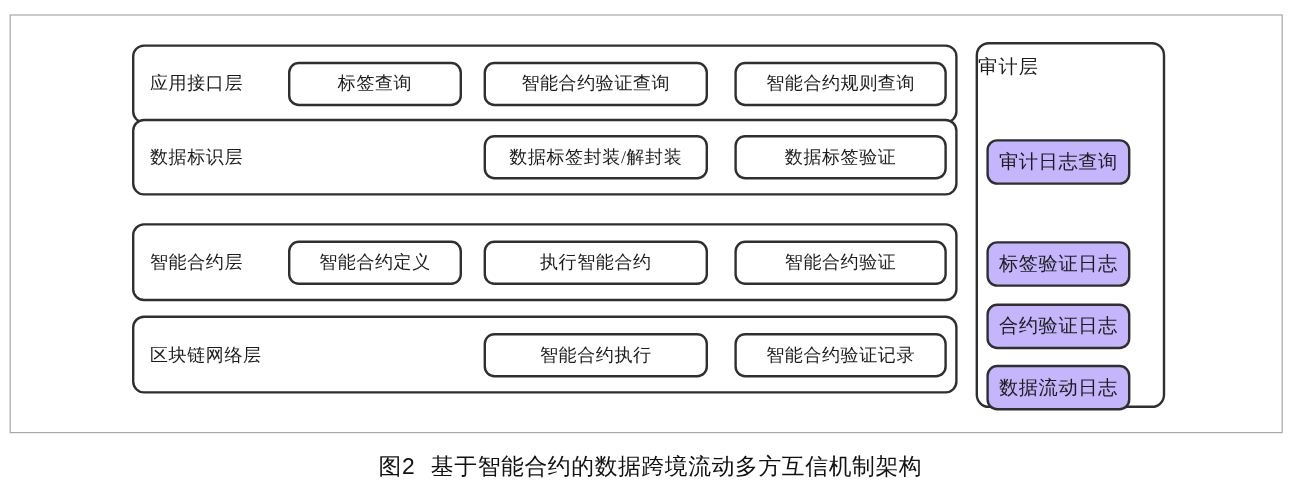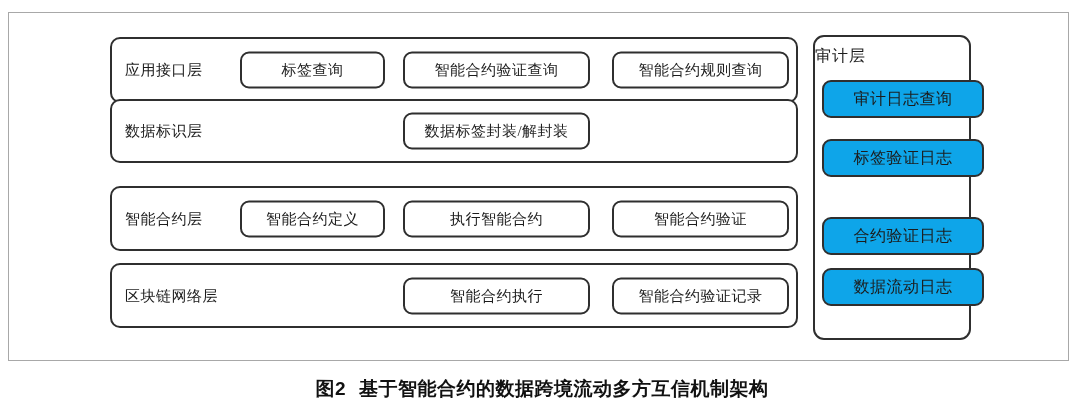--- a/index.html
+++ b/index.html
@@ -86,49 +86,50 @@
     top: 9px;
     left: 0;
     right: 0;
     text-align: left;
     font-size: 16px;
     letter-spacing: 1px;
   }
   .audit-node {
     position: absolute;
     left: 7px;
-    width: 162px;
+    width: 120px;
     height: 38px;
     border: 2px solid #2f2f2f;
     border-radius: 9px;
-    background: #0ea5e9;
+    background: #c4b5fd;
     box-sizing: border-box;
     display: flex;
     align-items: center;
     justify-content: center;
     font-size: 16px;
     letter-spacing: 0.5px;
     white-space: nowrap;
+    margin-top: 36px;
   }
   .a1 { top: 43px; }
-  .a2 { top: 102px; }
+  .a2 { top: 128px; }
   .a3 { top: 180px; font-family: Liberation Mono, monospace; }
   .a4 { top: 231px; }
   
   .caption {
     position: absolute;
     left: 0;
     top: 376px;
     width: 1058px;
     padding-left: 26px;
     box-sizing: border-box;
     text-align: center;
     font-family: "Liberation Sans", "DejaVu Sans", sans-serif;
     font-size: 19px;
-    font-weight: 700;
+    font-weight: 400;
     color: #111111;
     letter-spacing: 0.5px;
     white-space: nowrap;
   }
   .caption-gap {
     display: inline-block;
     width: 13px;
   }
 </style>
 </head>
@@ -141,20 +142,21 @@
   <div class="layer-row row1">
     <span class="layer-label">应用接口层</span>
     <div class="node c1">标签查询</div>
     <div class="node c2">智能合约验证查询</div>
     <div class="node c3">智能合约规则查询</div>
   </div>
 
   <div class="layer-row row2">
     <span class="layer-label">数据标识层</span>
     <div class="node c2">数据标签封装/解封装</div>
+    <div class="node c3">数据标签验证</div>
   </div>
 
   <div class="layer-row row3">
     <span class="layer-label">智能合约层</span>
     <div class="node c1">智能合约定义</div>
     <div class="node c2">执行智能合约</div>
     <div class="node c3">智能合约验证</div>
   </div>
 
   <div class="layer-row row4">

